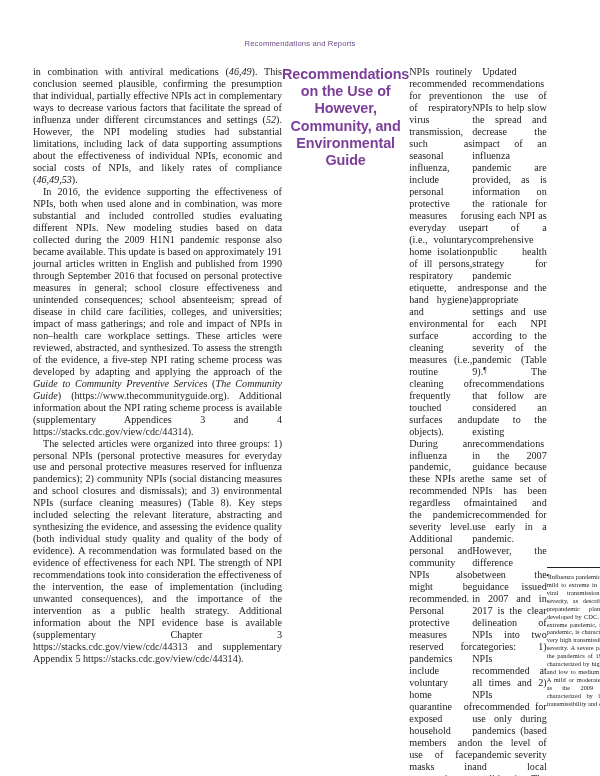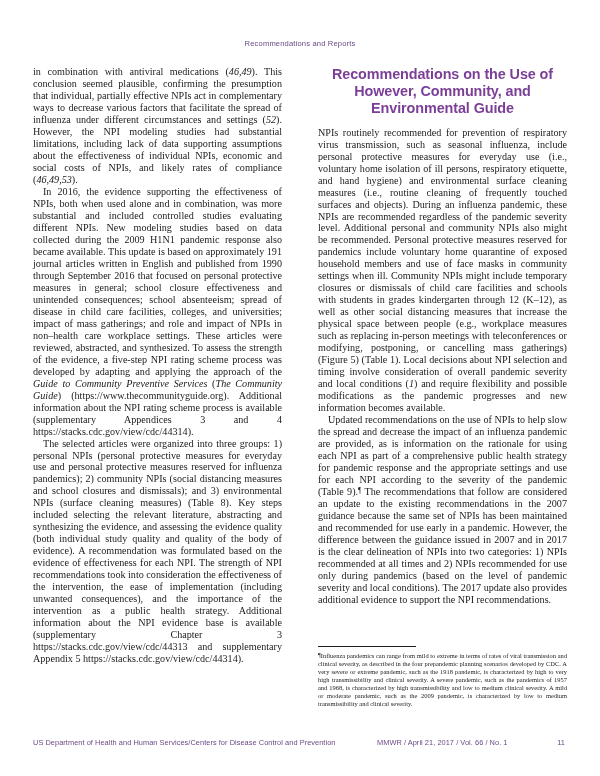--- a/index.html
+++ b/index.html
@@ -40,28 +40,27 @@
   }
 
   
   .columns {
     position: absolute;
     top: 66px;
     left: 33px;
     width: 534px;
     height: 642px;
     display: flex;
-    gap: 36px;
   }
   .col {
     width: 249px;
     position: relative;
   }
   .col-left { }
-  .col-right { display: flex; flex-direction: column; }
+  .col-right { display: flex; flex-direction: row; }
 
   
   p.body {
     margin: 0;
     font-size: 10.15px;
     line-height: 11.98px;
     text-align: justify;
     text-justify: inter-word;
     hyphens: none;
     color: #1c1a1c;
@@ -172,19 +171,14 @@
       <p class="body">Updated recommendations on the use of NPIs to help slow the spread and decrease the impact of an influenza pandemic are provided, as is information on the rationale for using each NPI as part of a comprehensive public health strategy for pandemic response and the appropriate settings and use for each NPI according to the severity of the pandemic (Table 9).<sup class="fn-ref">¶</sup> The recommendations that follow are considered an update to the existing recommendations in the 2007 guidance because the same set of NPIs has been maintained and recommended for use early in a pandemic. However, the difference between the guidance issued in 2007 and in 2017 is the clear delineation of NPIs into two categories: 1) NPIs recommended at all times and 2) NPIs recommended for use only during pandemics (based on the level of pandemic severity and local conditions). The 2017 update also provides additional evidence to support the NPI recommendations.</p>
 
       <div class="footnote-wrap">
         <div class="footnote-rule"></div>
         <p class="footnote"><span class="fn-mark">¶</span><span>Influenza pandemics can range from mild to extreme in terms of rates of viral transmission and clinical severity, as described in the four prepandemic planning scenarios developed by CDC. A very severe or extreme pandemic, such as the 1918 pandemic, is characterized by high to very high transmissibility and clinical severity. A severe pandemic, such as the pandemics of 1957 and 1968, is characterized by high transmissibility and low to medium clinical severity. A mild or moderate pandemic, such as the 2009 pandemic, is characterized by low to medium transmissibility and clinical severity.</span></p>
       </div>
 
     </div>
   </div>
 
-  <div class="footer">
-    <span class="footer-left">US Department of Health and Human Services/Centers for Disease Control and Prevention</span>
-    <span class="footer-center">MMWR  /  April 21, 2017  /  Vol. 66  /  No. 1</span>
-    <span class="footer-right">11</span>
-  </div>
 
 </div>
 
 </body></html>

